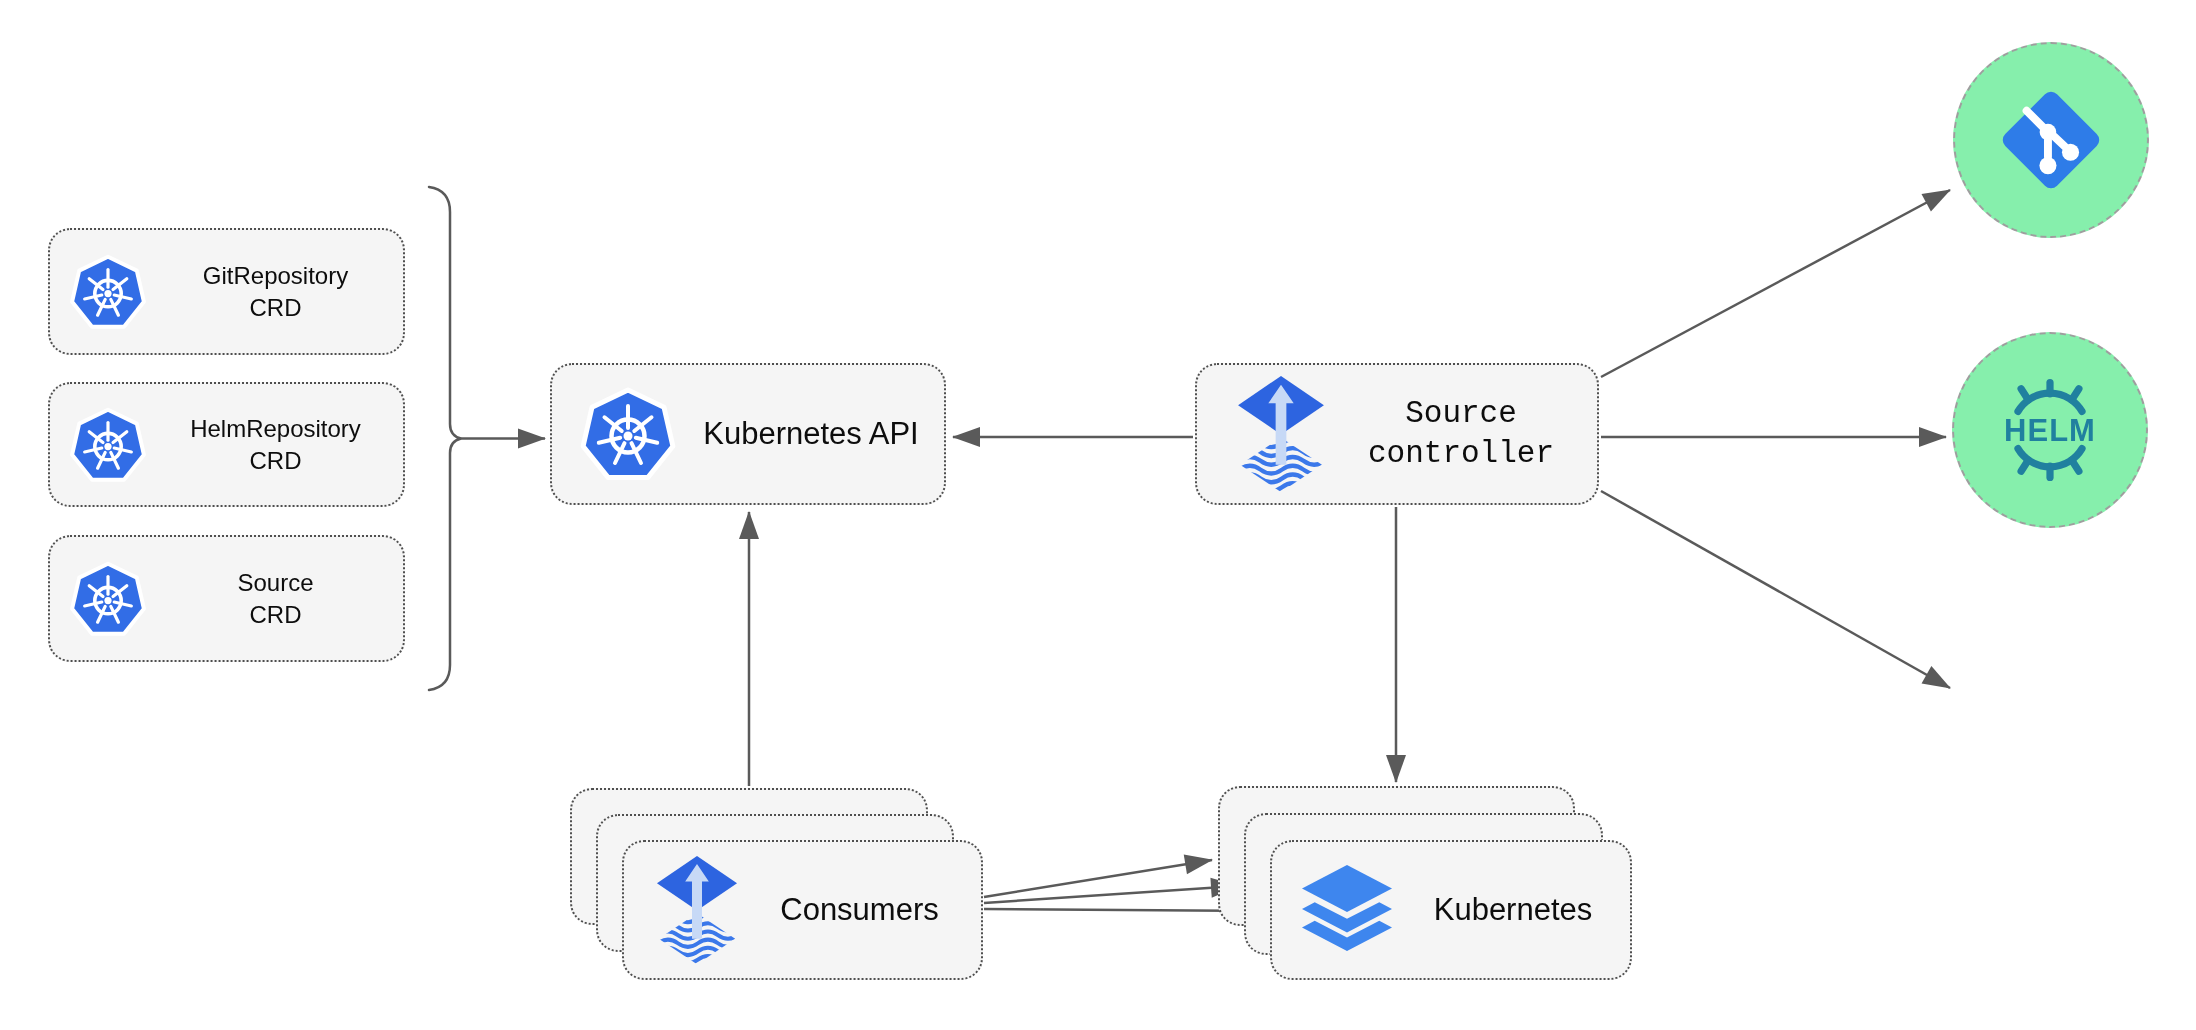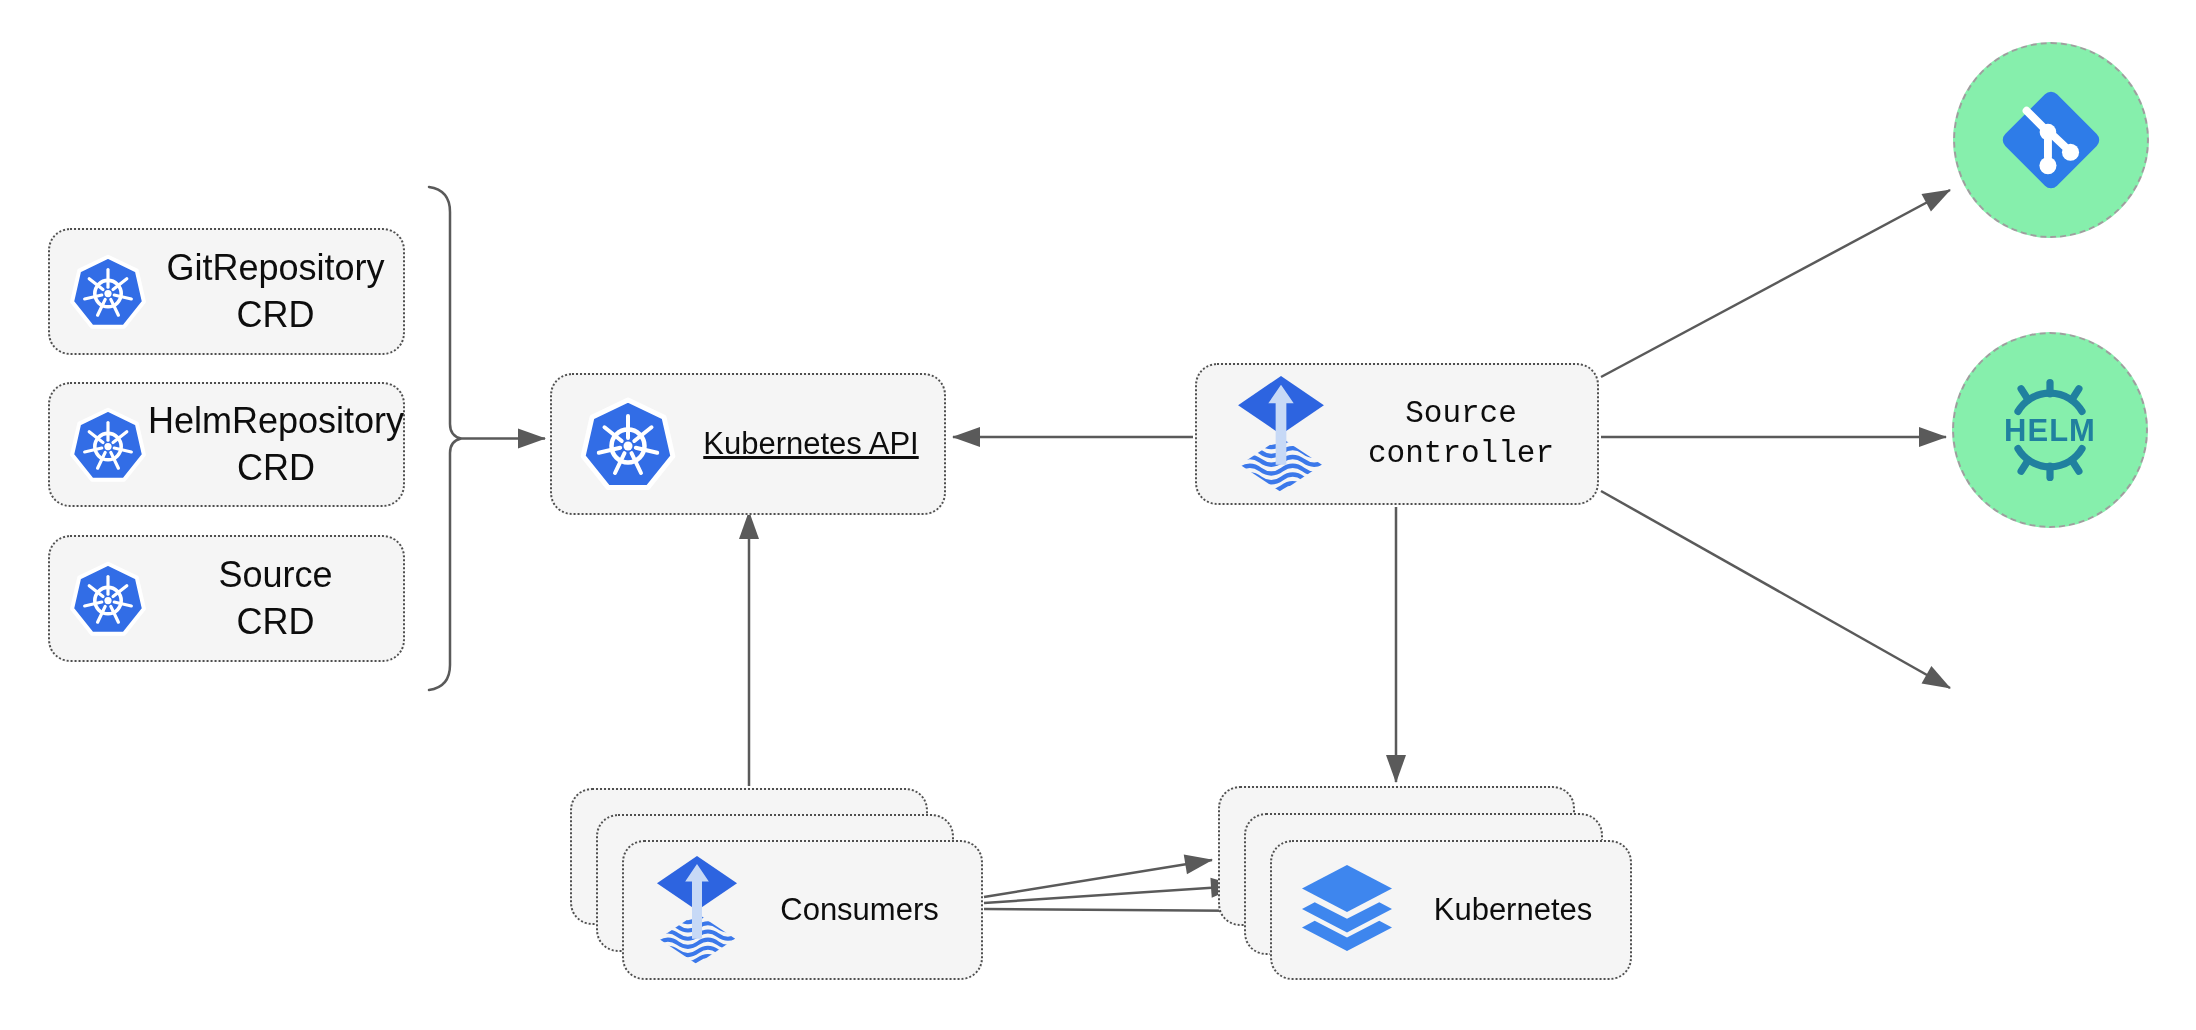--- a/index.html
+++ b/index.html
@@ -11,21 +11,21 @@
   .node{
     position:absolute;box-sizing:border-box;background:#f5f5f5;
     border:2.5px dotted #4f4f4f;border-radius:22px;
     display:flex;align-items:center;
   }
   .node .ic{flex:none;}
   .node .lbl{
     flex:1;text-align:center;white-space:pre-line;line-height:1.3;
     color:#0d0d0d;
   }
-  .crd .lbl{font-size:36px;}
+  .crd .lbl{font-size:24px;}
   .big .lbl{font-size:31px;}
   .stackbox{
     position:absolute;box-sizing:border-box;background:#f5f5f5;
     border:2.5px dotted #4f4f4f;border-radius:22px;
   }
   .circle{
     position:absolute;box-sizing:border-box;background:#86efac;
     border:2.5px dashed #9e9e9e;border-radius:50%;
     display:flex;align-items:center;justify-content:center;
   }
@@ -124,21 +124,21 @@
   </div>
 
   <div class="node crd" style="left:48px;top:535px;width:357px;height:127px;">
     <svg class="ic" style="margin-left:18px" width="80" height="80" viewBox="0 0 100 100">
         <use href="#k8s-icon"></use>
       </svg>
     <div class="lbl">Source
 CRD</div>
   </div>
 
-  <div class="node big" style="left:550px;top:373px;width:396px;height:142px;text-decoration:underline;">
+  <div class="node big" style="left:550px;top:363px;width:396px;height:142px;">
     <svg class="ic" style="margin-left:26px" width="100" height="100" viewBox="0 0 100 100">
         <use href="#k8s-icon"></use>
       </svg>
     <div class="lbl">Kubernetes API</div>
   </div>
 
   <div class="node big" style="left:1195px;top:363px;width:404px;height:142px;font-family:Liberation Mono, monospace;">
     <svg class="ic" style="margin-left:40px" width="88" height="119" viewBox="0 0 90 122">
         <use href="#flux-icon-g"></use>
       </svg>

